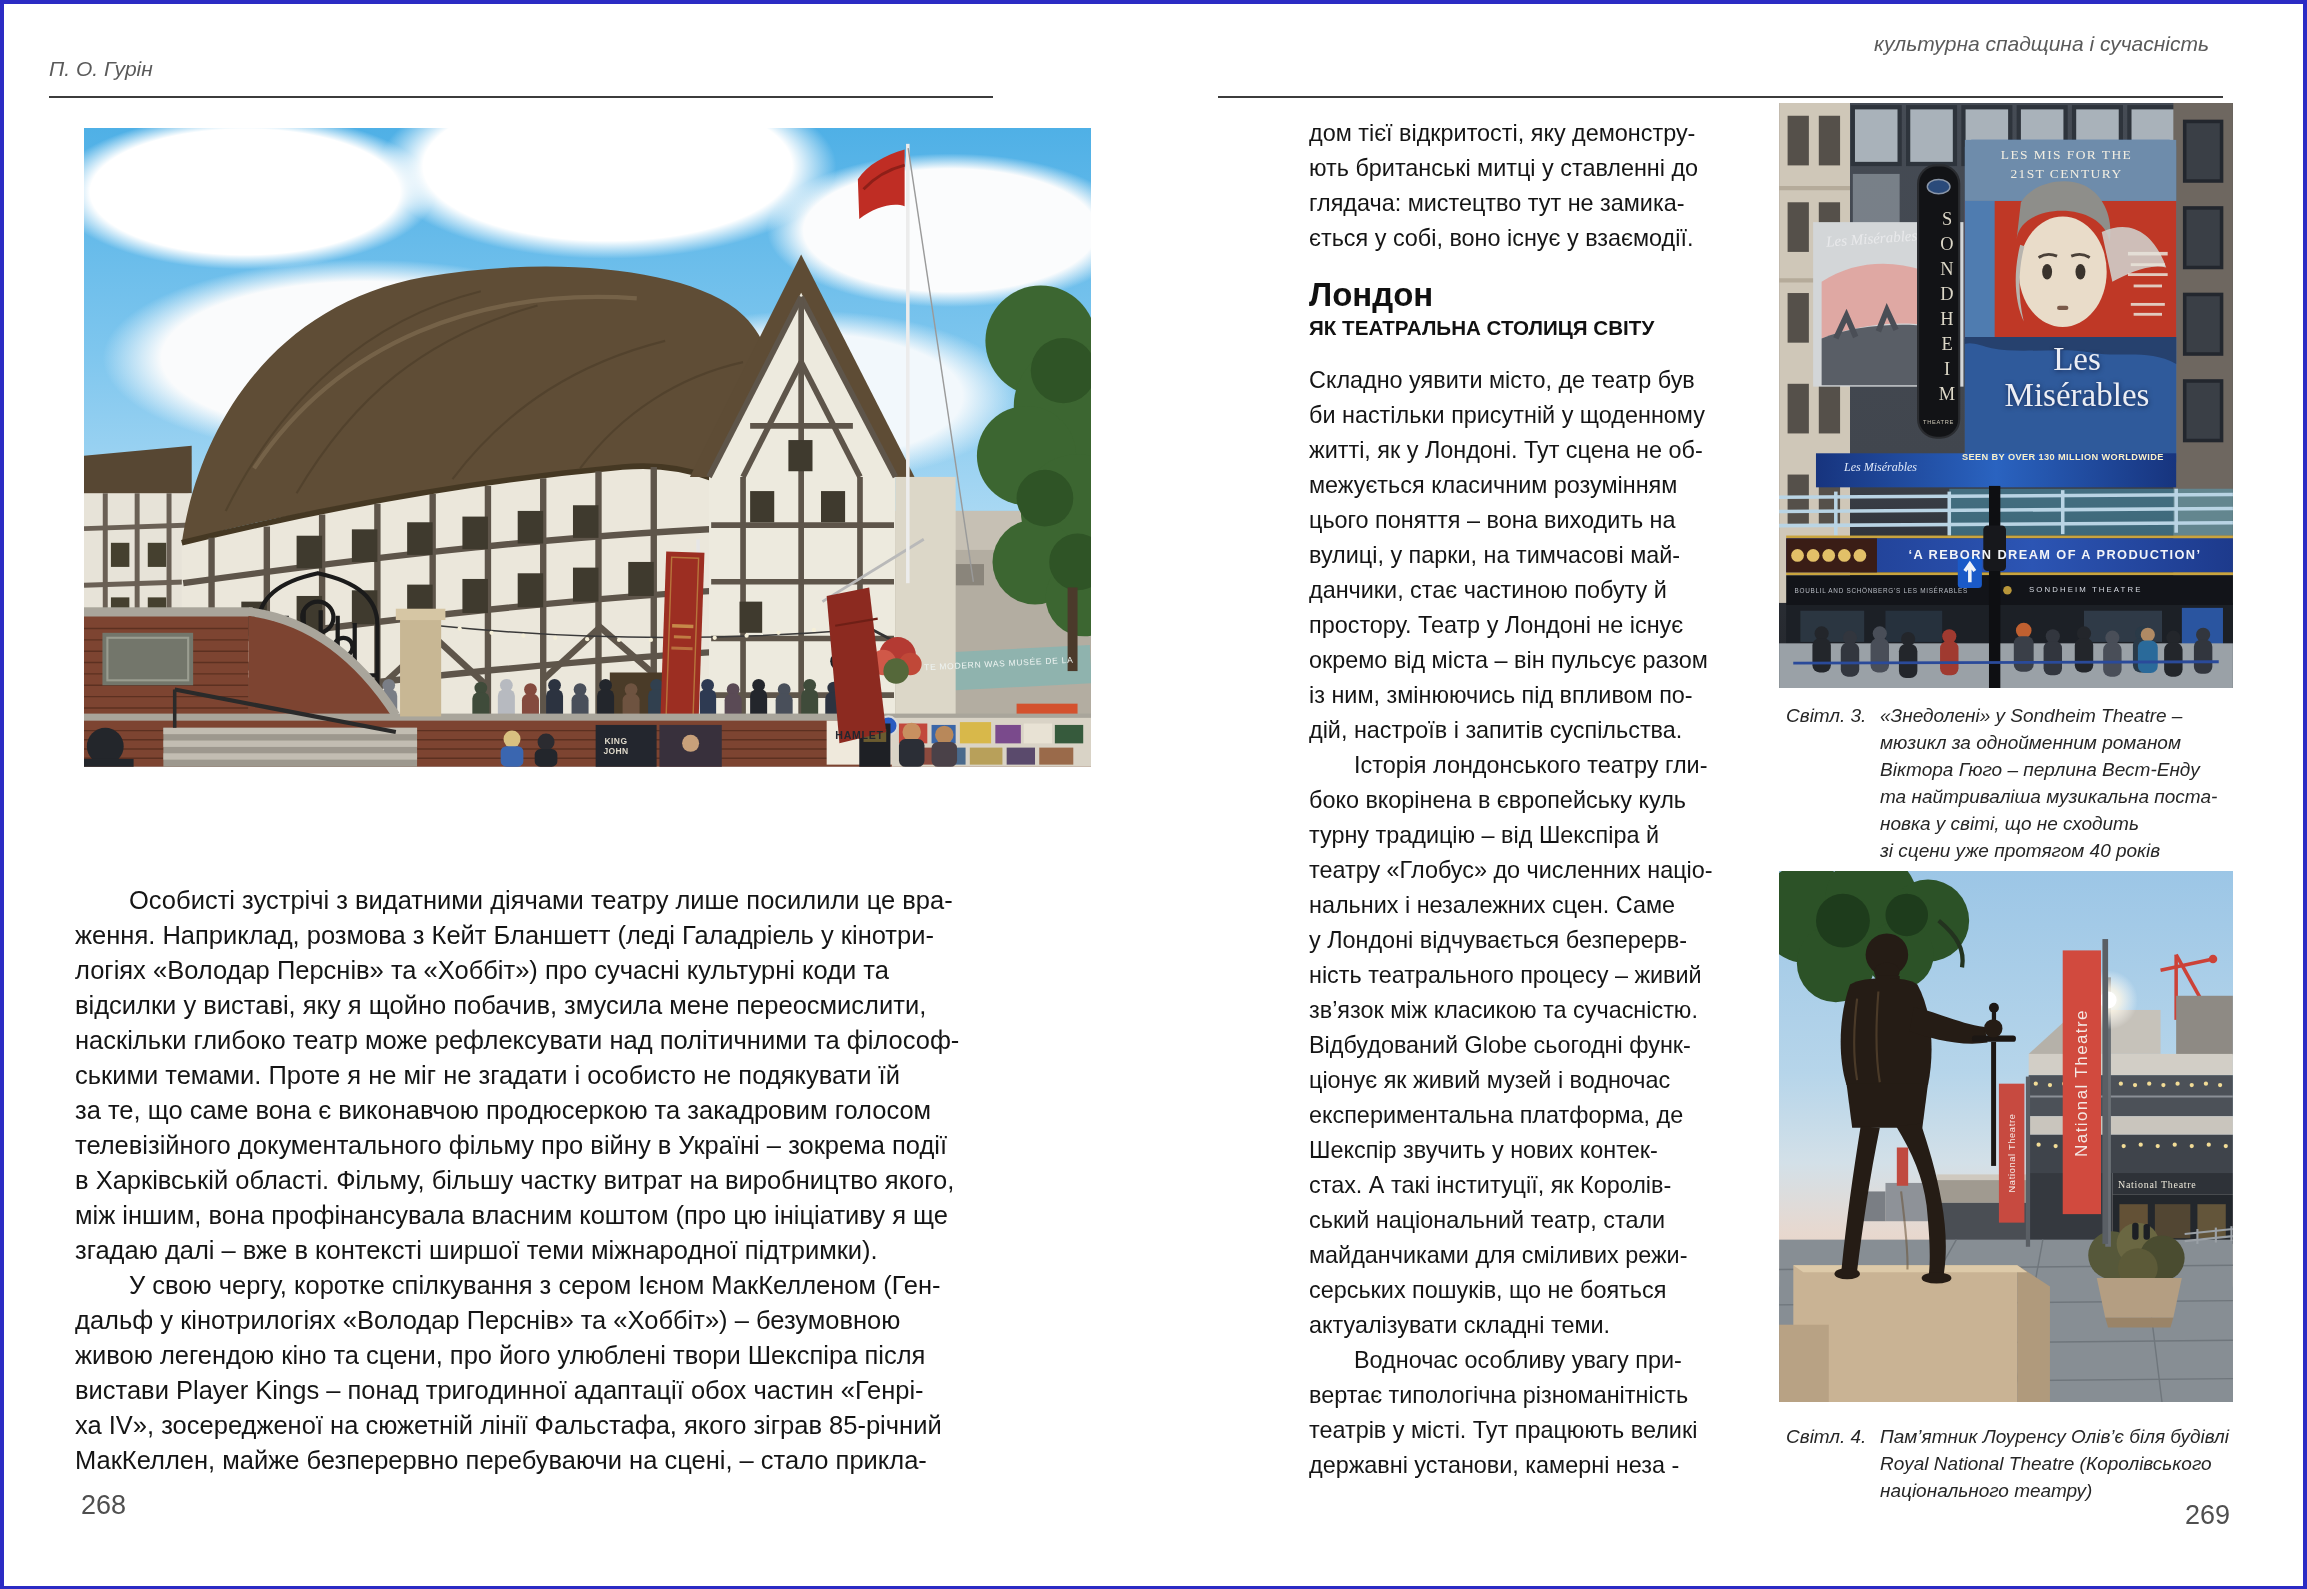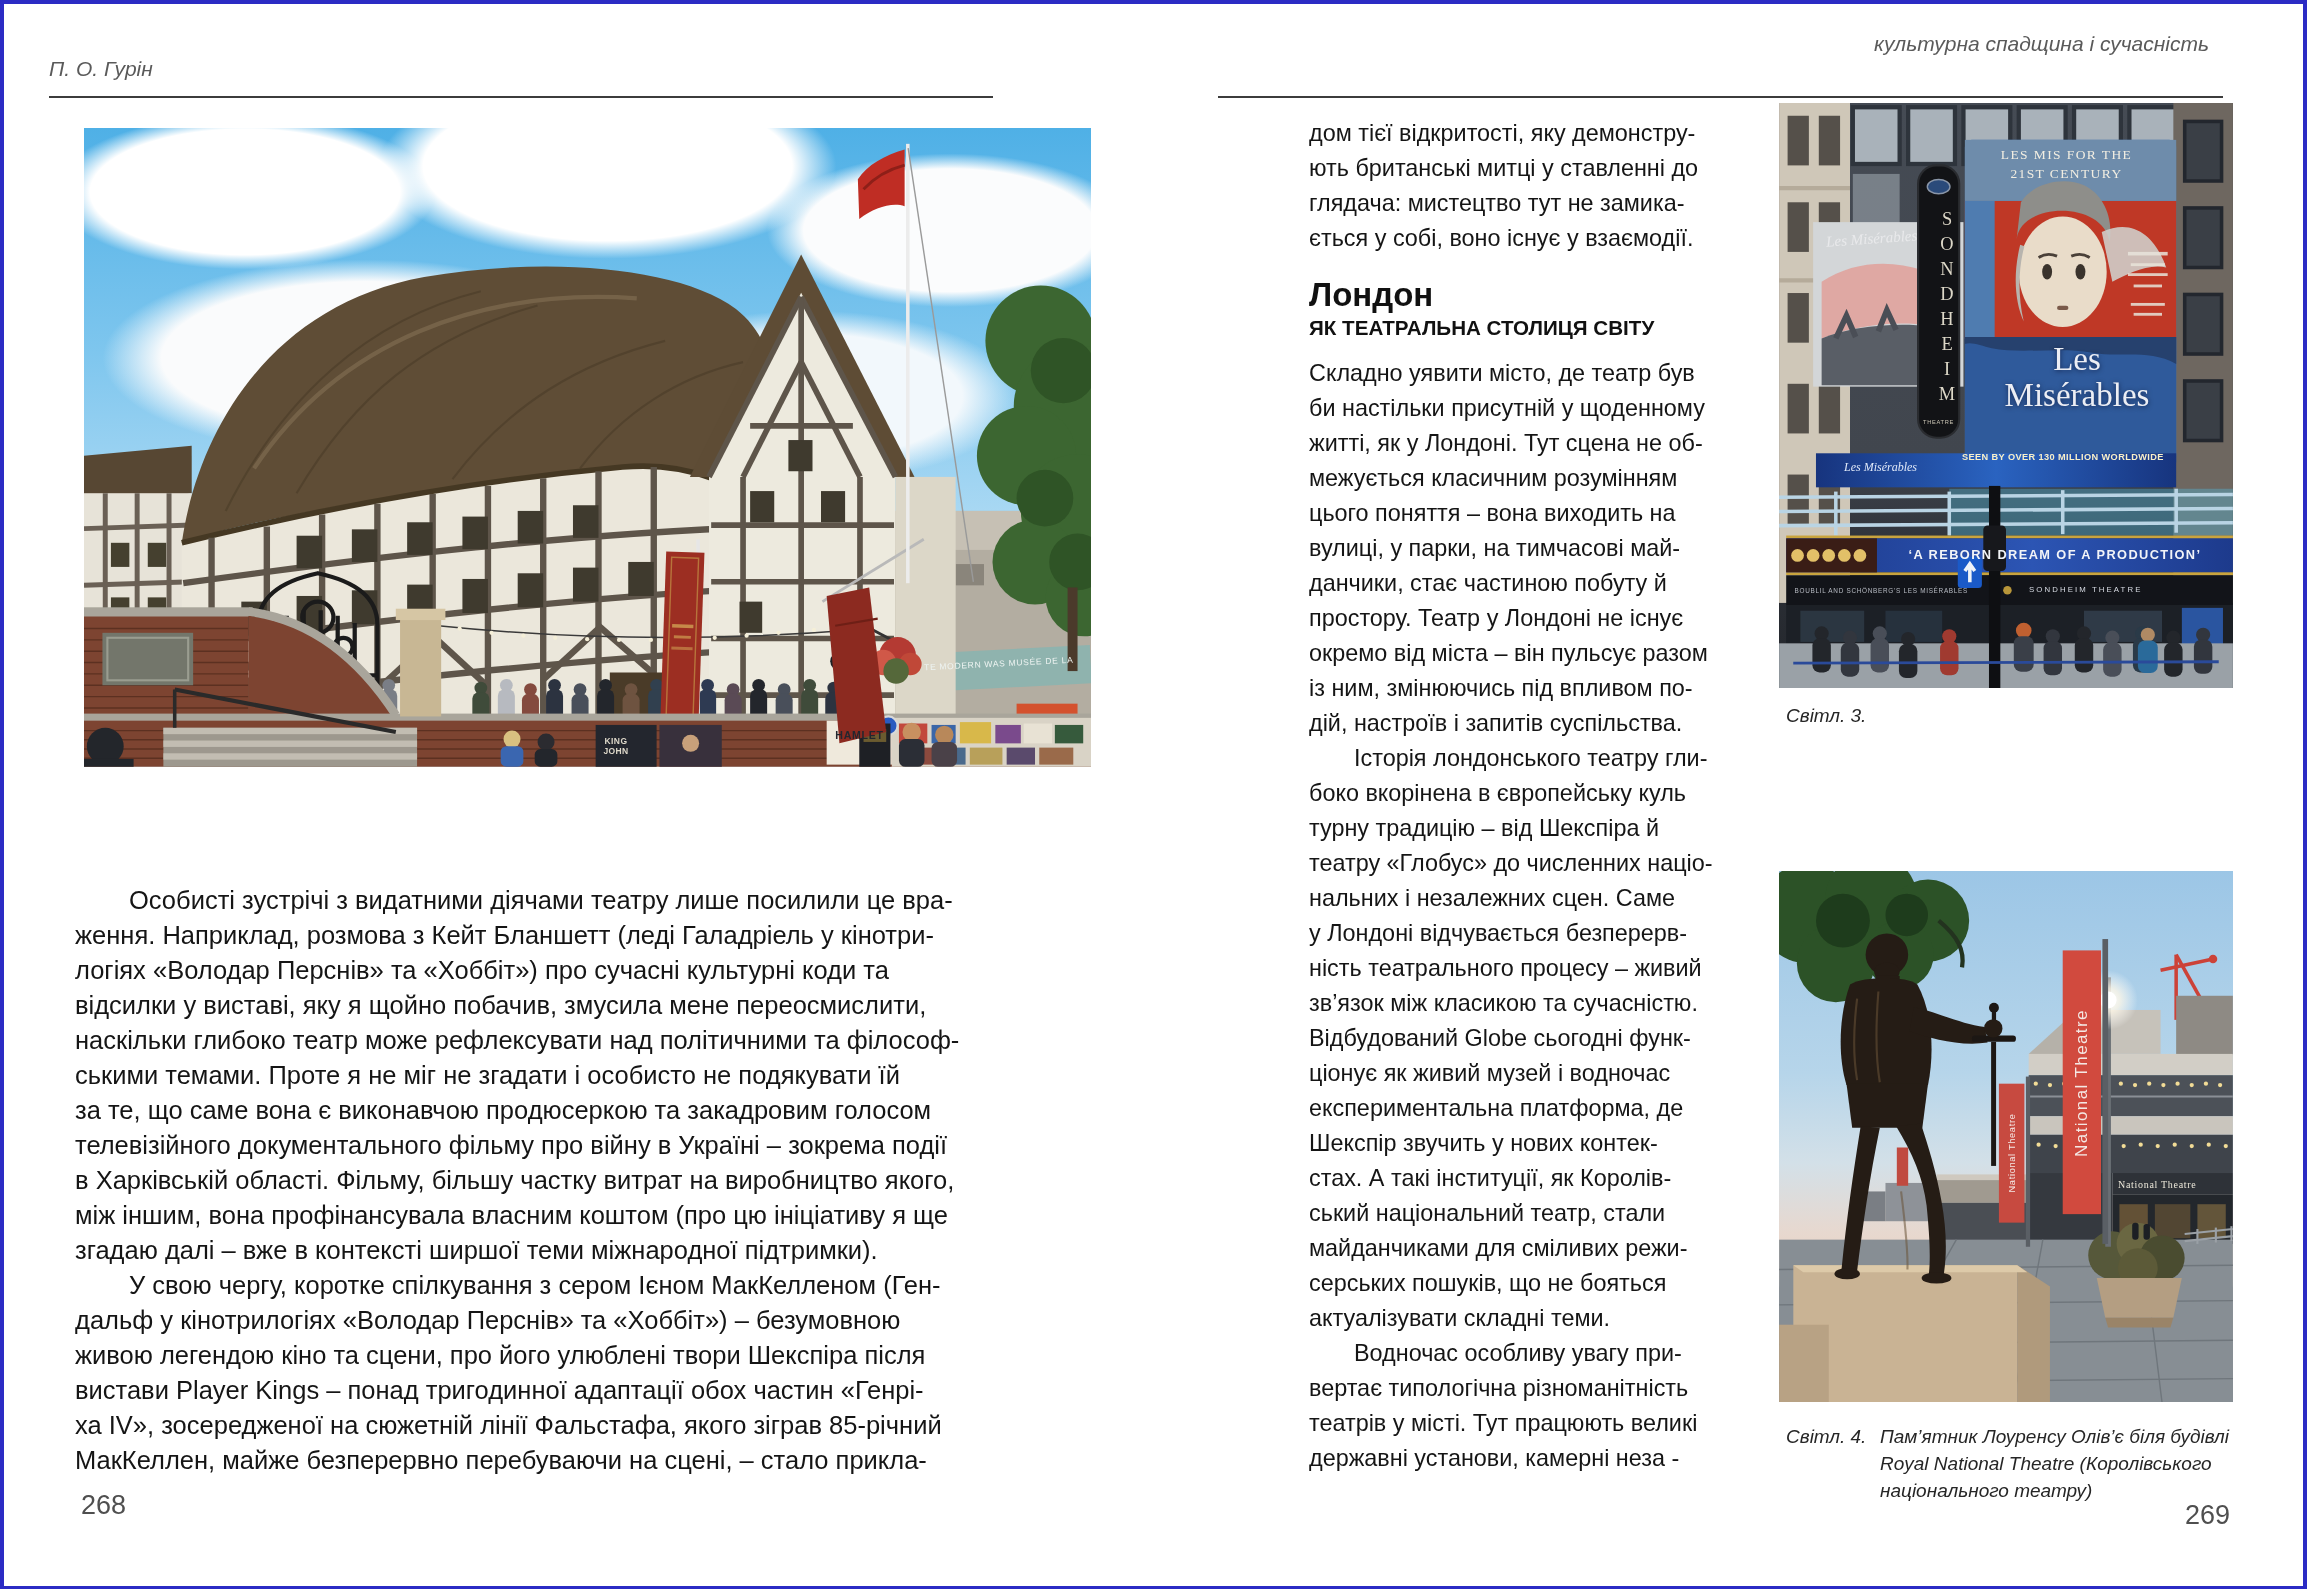--- a/index.html
+++ b/index.html
@@ -363,21 +363,21 @@
 
   <div class="abs" style="left:1305px;top:112px;width:397px;">
     <div class="colpar">дом тієї відкритості, яку демонстру-
 ють британські митці у ставленні до
 глядача: мистецтво тут не замика-
 ється у собі, воно існує у взаємодії.</div>
     <div style="margin-top:20px;">
       <div class="h1">Лондон</div>
       <div class="h2">ЯК ТЕАТРАЛЬНА СТОЛИЦЯ СВІТУ</div>
     </div>
-    <div class="colpar" style="margin-top:14px;">Складно уявити місто, де театр був
+    <div class="colpar" style="margin-top:21px;">Складно уявити місто, де театр був
 би настільки присутній у щоденному
 житті, як у Лондоні. Тут сцена не об-
 межується класичним розумінням
 цього поняття – вона виходить на
 вулиці, у парки, на тимчасові май-
 данчики, стає частиною побуту й
 простору. Театр у Лондоні не існує
 окремо від міста – він пульсує разом
 із ним, змінюючись під впливом по-
 дій, настроїв і запитів суспільства.</div>
@@ -563,20 +563,26 @@
     <div class="ovl serif" style="left:213px;top:238px;width:170px;font-size:33px;color:#eceef4;text-align:center;line-height:1.1;text-shadow:0 1.4px 5.7px rgba(0,0,30,.6);">Les Misérables</div>
     <div class="ovl serif" style="left:65px;top:357px;width:113px;font-size:12px;font-style:italic;color:#dfe8f8;">Les Misérables</div>
     <div class="ovl" style="left:183px;top:349px;width:213px;font-size:9.2px;font-weight:bold;color:#f8f0c8;letter-spacing:0.4px;">SEEN BY OVER 130 MILLION WORLDWIDE</div>
     <div class="ovl" style="left:99px;top:444px;width:354px;font-size:12.8px;font-weight:bold;color:#f2f4f8;text-align:center;letter-spacing:1.4px;">‘A REBORN DREAM OF A PRODUCTION’</div>
     <div class="ovl" style="left:15.6px;top:484px;width:213px;font-size:6.4px;color:#b8bcc4;letter-spacing:0.7px;">BOUBLIL AND SCHÖNBERG’S LES MISÉRABLES</div>
     <div class="ovl" style="left:250px;top:482px;width:156px;font-size:7.8px;color:#d8dce4;letter-spacing:2.1px;">SONDHEIM THEATRE</div>
   </div>
 
   <div class="abs caption" style="left:1782px;top:698px;">
     <div class="lbl" style="width:94px;">Світл. 3.</div>
+    <div class="txt">«Знедолені» у Sondheim Theatre –
+мюзикл за однойменним романом
+Віктора Гюго – перлина Вест-Енду
+та найтриваліша музикальна поста-
+новка у світі, що не сходить
+зі сцени уже протягом 40 років</div>
   </div>
 
   <div class="photo" style="left:1775px;top:867px;width:454px;height:531px;">
     <div class="nt-sky"></div>
     <svg viewBox="0 0 640 749" width="454" height="531">
       <defs>
         <radialGradient id="glow" cx=".5" cy=".5" r=".5">
           <stop offset="0" stop-color="#ffffff" stop-opacity="1"></stop>
             <stop offset=".4" stop-color="#fff8e8" stop-opacity=".8"></stop>
             <stop offset="1" stop-color="#ffffff" stop-opacity="0"></stop>

